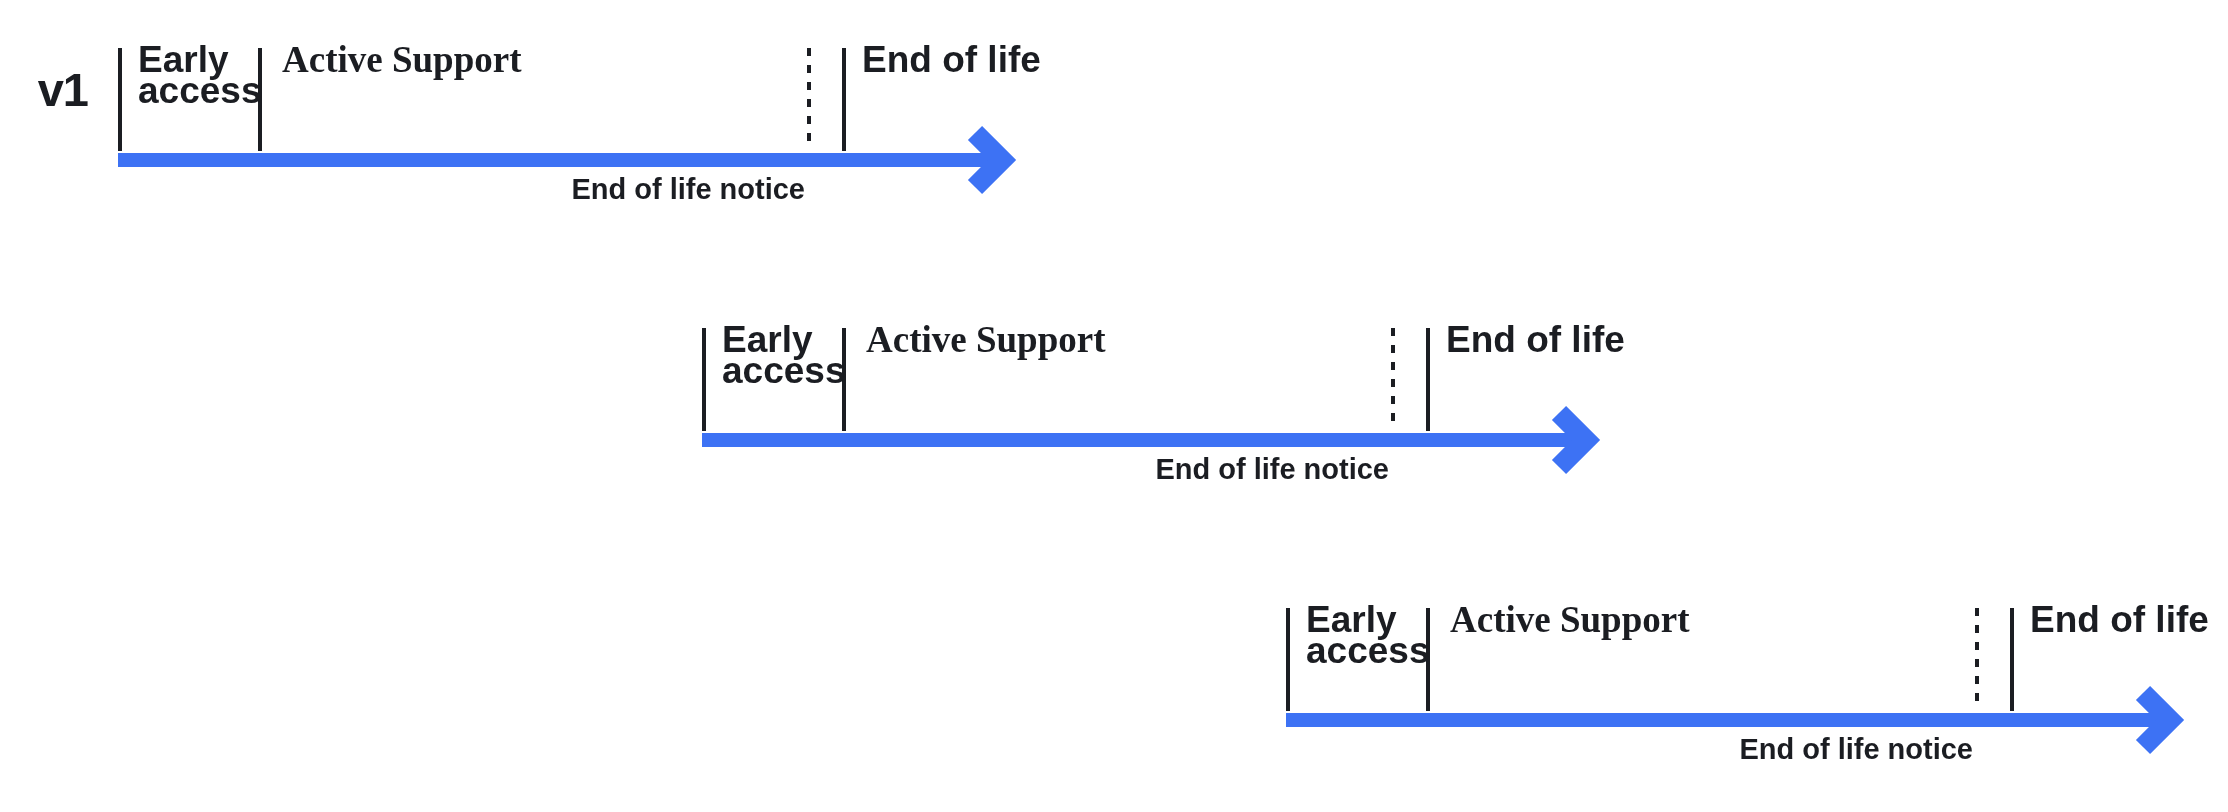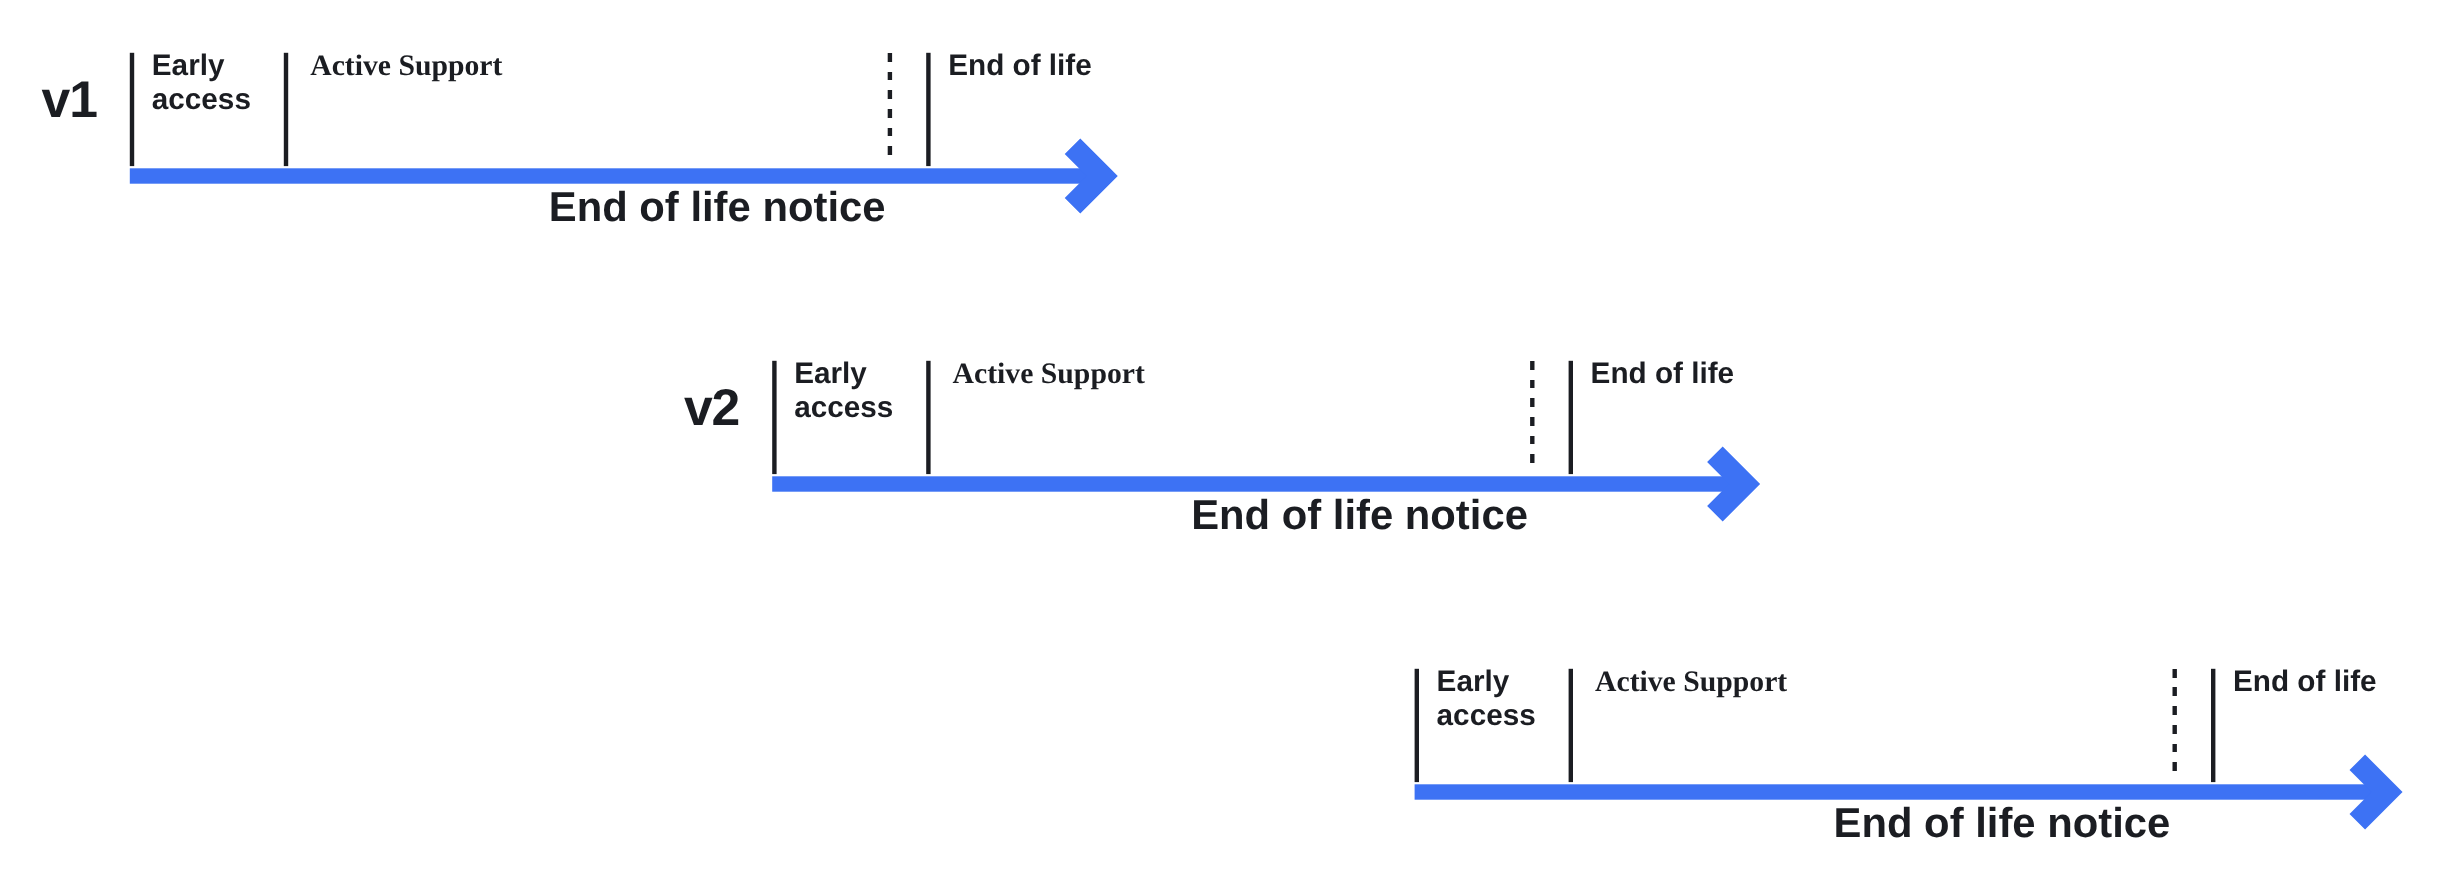--- a/index.html
+++ b/index.html
@@ -56,40 +56,40 @@
     height: 100px;
     background: repeating-linear-gradient(
       to bottom,
       #1b1d22 0px, #1b1d22 8px,
       transparent 8px, transparent 17px
     );
   }
   .phase-label {
     position: absolute;
     top: 44px;
-    font-size: 27px;
+    font-size: 37px;
     font-weight: bold;
     line-height: 31px;
     color: #1b1d22;
     white-space: nowrap;
   }
   .phase-label.early {
     left: 20px;
     width: 115px;
     white-space: normal;
   }
   .phase-label.active { left: 164px; font-family: Liberation Serif, serif; }
   .phase-label.eol    { left: 744px; }
   .notice-label {
     position: absolute;
     left: 287px;
     top: 174px;
     width: 400px;
     text-align: right;
-    font-size: 38px;
+    font-size: 29px;
     font-weight: bold;
     line-height: 30px;
     color: #1b1d22;
     white-space: nowrap;
   }
   .arrow-shaft {
     position: absolute;
     left: 0px;
     top: 153px;
     width: 874px;
@@ -127,21 +127,20 @@
     <div class="phase-label active">Active Support</div>
     <div class="phase-label eol">End of life</div>
     <div class="arrow-shaft"></div>
     <svg class="arrowhead" viewBox="0 0 80 80" aria-hidden="true">
       <polyline points="17,13 44,40 17,67"></polyline>
     </svg>
     <div class="notice-label">End of life notice</div>
   </div>
 
   <div class="row v2">
-    <div class="version-label">v2</div>
     <div class="tick t-early"></div>
     <div class="tick t-active"></div>
     <div class="tick-dashed"></div>
     <div class="tick t-eol"></div>
     <div class="phase-label early">Early access</div>
     <div class="phase-label active">Active Support</div>
     <div class="phase-label eol">End of life</div>
     <div class="arrow-shaft"></div>
     <svg class="arrowhead" viewBox="0 0 80 80" aria-hidden="true">
       <polyline points="17,13 44,40 17,67"></polyline>

